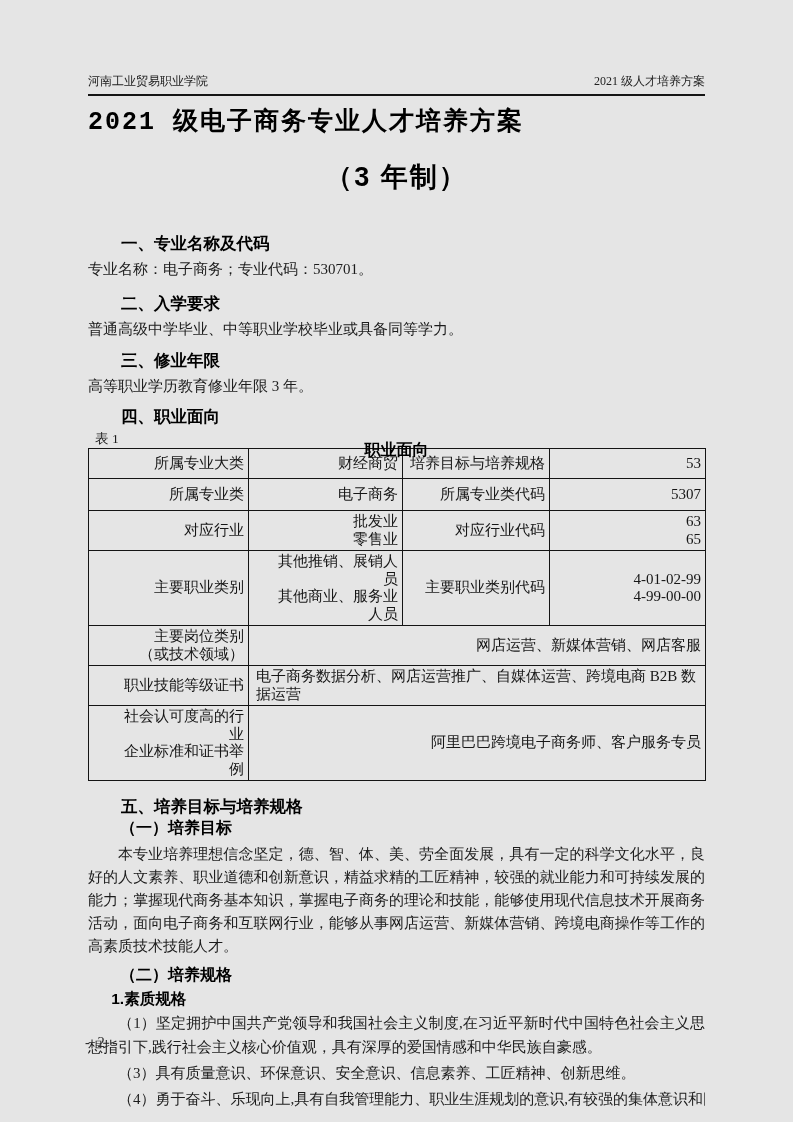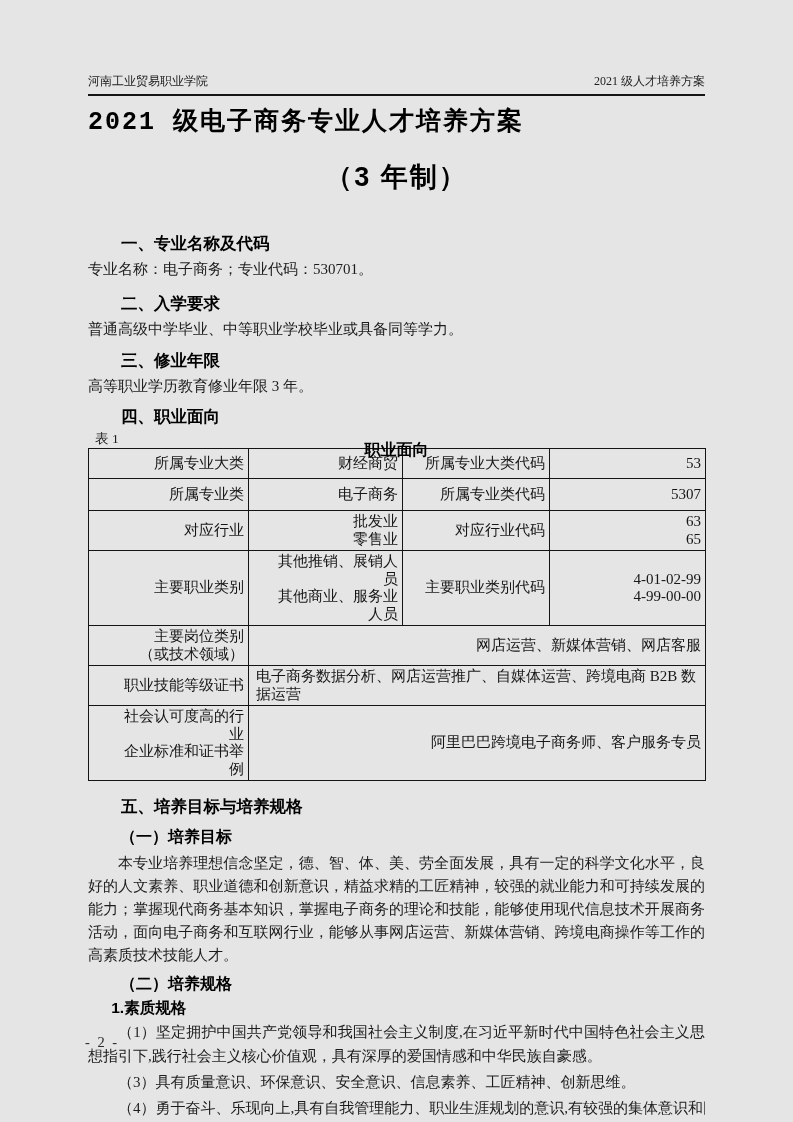--- a/index.html
+++ b/index.html
@@ -129,21 +129,21 @@
     margin: 4px 0 0 0;
   }
   .item {
     font-size: 15px;
     line-height: 24px;
     text-align: justify;
     text-indent: 2em;
     margin: 2px 0 0 0;
   }
   .item.nowrap { white-space: nowrap; overflow: hidden; text-align: left; }
-  .mt-s5h { margin-top: 14px; } .mt-sub1 { margin-top: 9px; }
+  .mt-s5h { margin-top: 14px; } .mt-sub1 { margin-top: 0; }
   .mt-sub2 { margin-top: 6px; } .mt-num { margin-top: 2px; }
   
   .page-number {
     position: absolute;
     left: 85px;
     top: 1034px;
     font-size: 14.5px;
     letter-spacing: 2px;
     color: #2a2a2a;
   }
@@ -181,21 +181,21 @@
     <colgroup>
       <col style="width:160px">
         <col style="width:154px">
         <col style="width:147px">
         <col style="width:156px">
     </colgroup>
     <tbody>
       <tr class="r1">
         <td>所属专业大类</td>
         <td>财经商贸</td>
-        <td>所属专业大类代码</td>
+        <td>培养目标与培养规格</td>
         <td>53</td>
       </tr>
       <tr class="r2">
         <td>所属专业类</td>
         <td>电子商务</td>
         <td>所属专业类代码</td>
         <td>5307</td>
       </tr>
       <tr class="r3">
         <td>对应行业</td>

